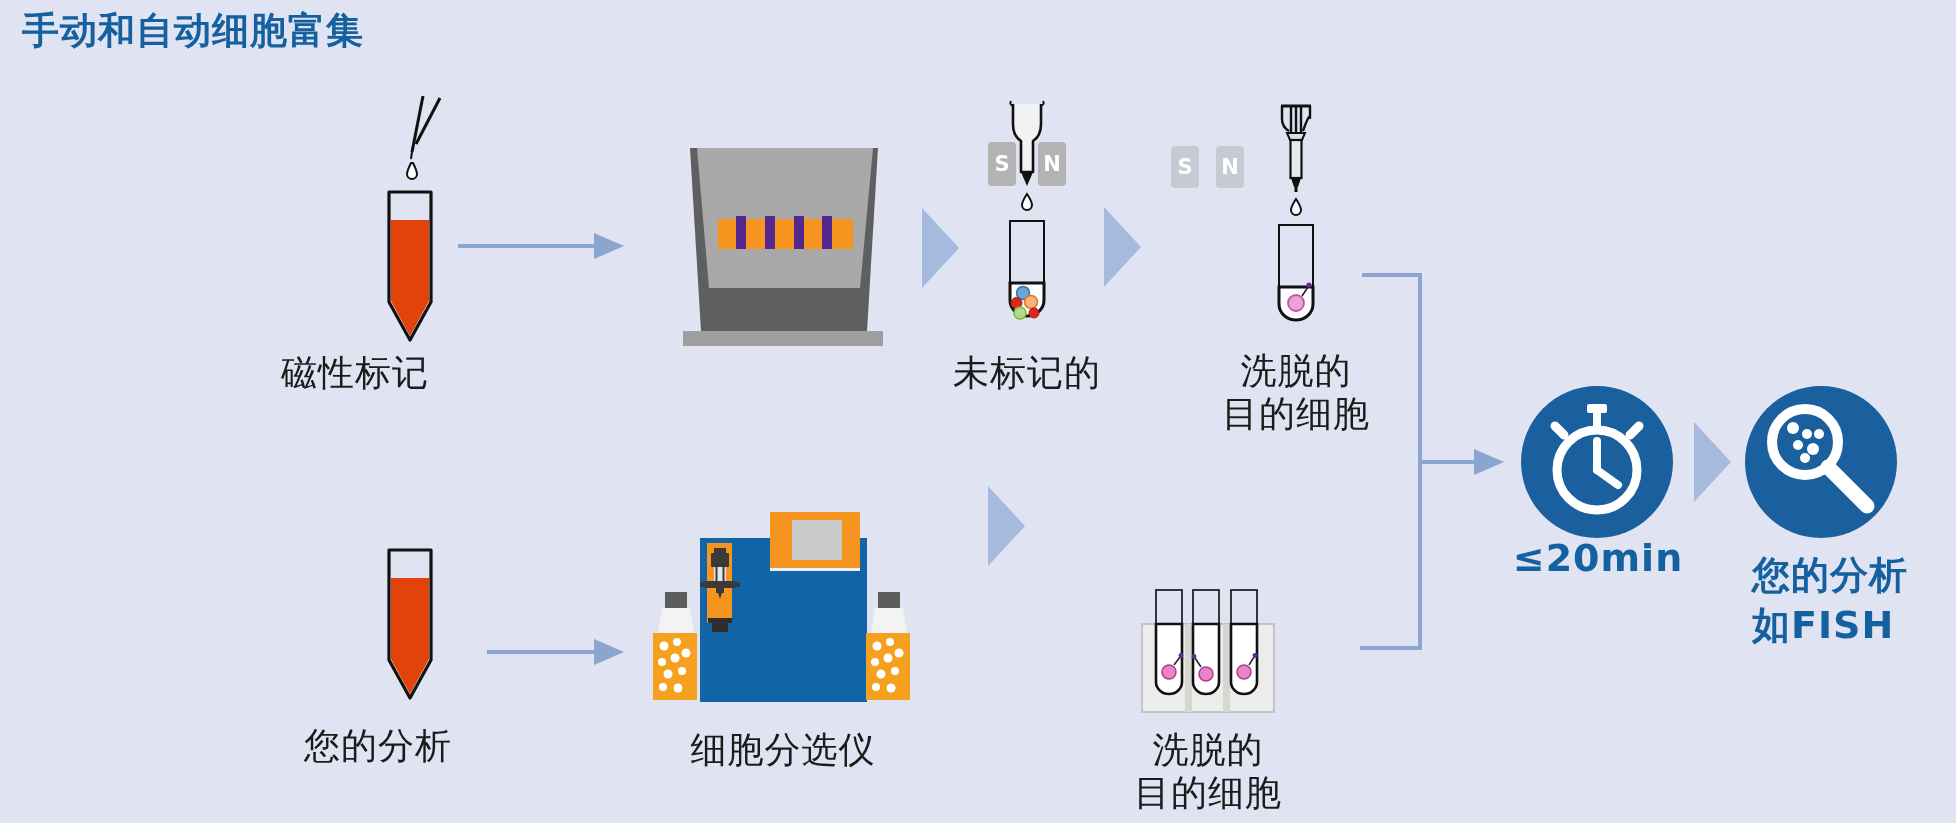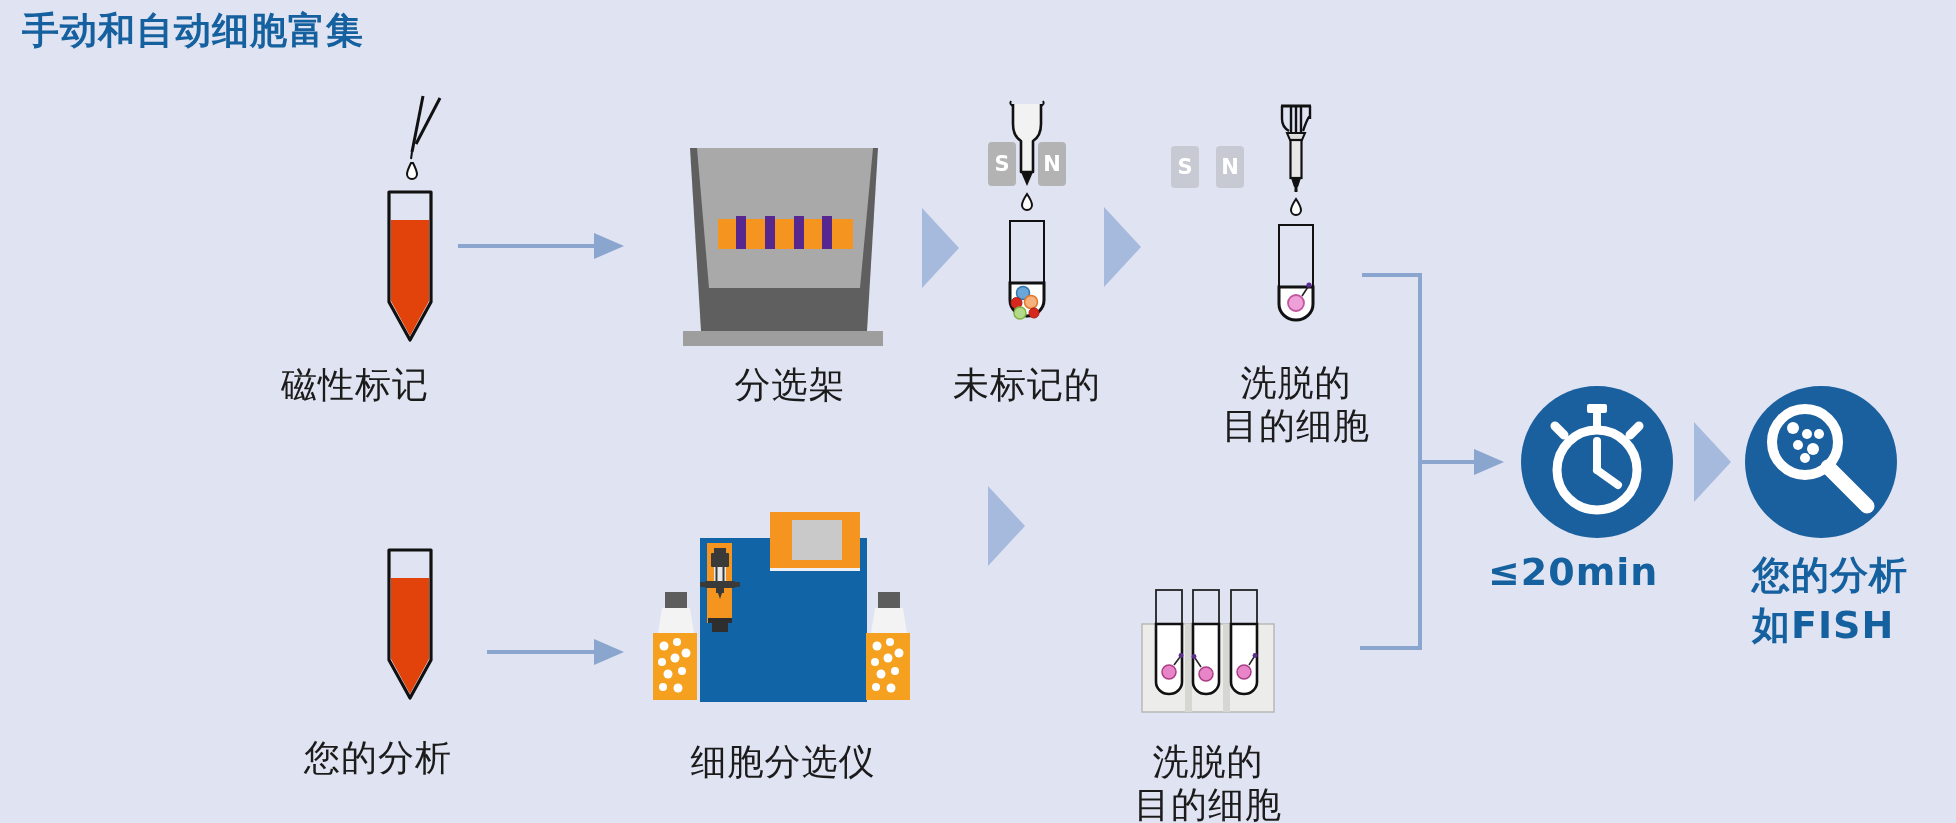--- a/index.html
+++ b/index.html
@@ -13,21 +13,21 @@
     --purple:#56278e;
     --arrow:#8aa5ce;
     --chev:#a6badd;
     --ink:#1b1b1b;
   }
   html,body{margin:0;padding:0;}
   body{background:var(--bg);font-family:"DejaVu Sans","Liberation Sans",sans-serif;}
   .canvas{position:relative;width:1956px;height:823px;background:var(--bg);overflow:hidden;}
   .abs{position:absolute;}
   .title{position:absolute;left:22px;top:6px;font-size:37px;font-weight:bold;color:var(--blue);letter-spacing:1px;}
-  .step-label{position:absolute;width:220px;text-align:center;font-size:36px;color:var(--ink);line-height:43px;letter-spacing:1px;margin-top:12px;}
+  .step-label{position:absolute;width:220px;text-align:center;font-size:36px;color:var(--ink);line-height:43px;letter-spacing:1px;}
   .blue-label{position:absolute;font-size:38px;font-weight:bold;color:var(--blue);letter-spacing:1px;}
   .hline{position:absolute;height:4px;background:var(--arrow);}
   .vline{position:absolute;width:4px;background:var(--arrow);}
   .arrow-head{position:absolute;width:0;height:0;border-top:13px solid transparent;border-bottom:13px solid transparent;border-left:30px solid var(--arrow);}
   .chev{position:absolute;width:0;height:0;border-top:40px solid transparent;border-bottom:40px solid transparent;border-left:37px solid var(--chev);}
   .magnet{position:absolute;width:28px;height:44px;border-radius:4px;background:#b3b3b3;color:#fff;
           font-weight:bold;font-size:21px;display:flex;align-items:center;justify-content:center;}
   .magnet.faded{background:#c7cad2;height:42px;}
 </style>
 </head>
@@ -56,21 +56,20 @@
   <svg class="abs" style="left:678px;top:145px" width="210" height="202" viewBox="0 0 210 202">
     <polygon points="12,3 200,3 189,186 23,186" fill="#5f5f5f"></polygon>
     <polygon points="19,3 195,3 182,143 31,143" fill="#a9a9a9"></polygon>
     <rect x="5" y="186" width="200" height="15" fill="#9e9e9e"></rect>
     <rect x="40" y="74" width="135" height="30" fill="#f5941f"></rect>
     <rect x="58" y="71" width="10" height="33" fill="#56278e"></rect>
     <rect x="87" y="71" width="10" height="33" fill="#56278e"></rect>
     <rect x="116" y="71" width="10" height="33" fill="#56278e"></rect>
     <rect x="144" y="71" width="10" height="33" fill="#56278e"></rect>
   </svg>
-  <div class="step-label" style="left:680px;top:351px">分选架</div>
 
   <div class="chev" style="left:922px;top:208px"></div>
 
   <div class="magnet" style="left:988px;top:142px">
     <span>S</span>
   </div>
   <div class="magnet" style="left:1038px;top:142px">
     <span>N</span>
   </div>
   <svg class="abs" style="left:1008px;top:100px" width="38" height="116" viewBox="0 0 38 116">
@@ -234,21 +233,21 @@
     <rect x="74" y="27" width="8" height="15" fill="#fff"></rect>
     <g stroke="#fff" stroke-width="9" stroke-linecap="round">
       <line x1="45" y1="51" x2="36" y2="42"></line>
       <line x1="111" y1="51" x2="120" y2="42"></line>
     </g>
     <g stroke="#fff" stroke-width="8" stroke-linecap="round">
       <line x1="78" y1="86" x2="78" y2="57"></line>
       <line x1="78" y1="86" x2="99" y2="101"></line>
     </g>
   </svg>
-  <div class="blue-label" style="left:1488px;top:550px;width:220px;text-align:left">≤20min</div>
+  <div class="blue-label" style="left:1488px;top:536px;width:220px;text-align:center">≤20min</div>
 
   <div class="chev" style="left:1694px;top:422px"></div>
 
   <svg class="abs" style="left:1743px;top:384px" width="156" height="156" viewBox="0 0 156 156">
     <circle cx="78" cy="78" r="76" fill="#1a5f9e"></circle>
     <circle cx="62" cy="58" r="33" fill="none" stroke="#fff" stroke-width="10"></circle>
     <line x1="85" y1="83" x2="124" y2="122" stroke="#fff" stroke-width="15" stroke-linecap="round"></line>
     <g fill="#fff">
       <circle cx="50" cy="44" r="6"></circle>
       <circle cx="64" cy="50" r="5"></circle>

